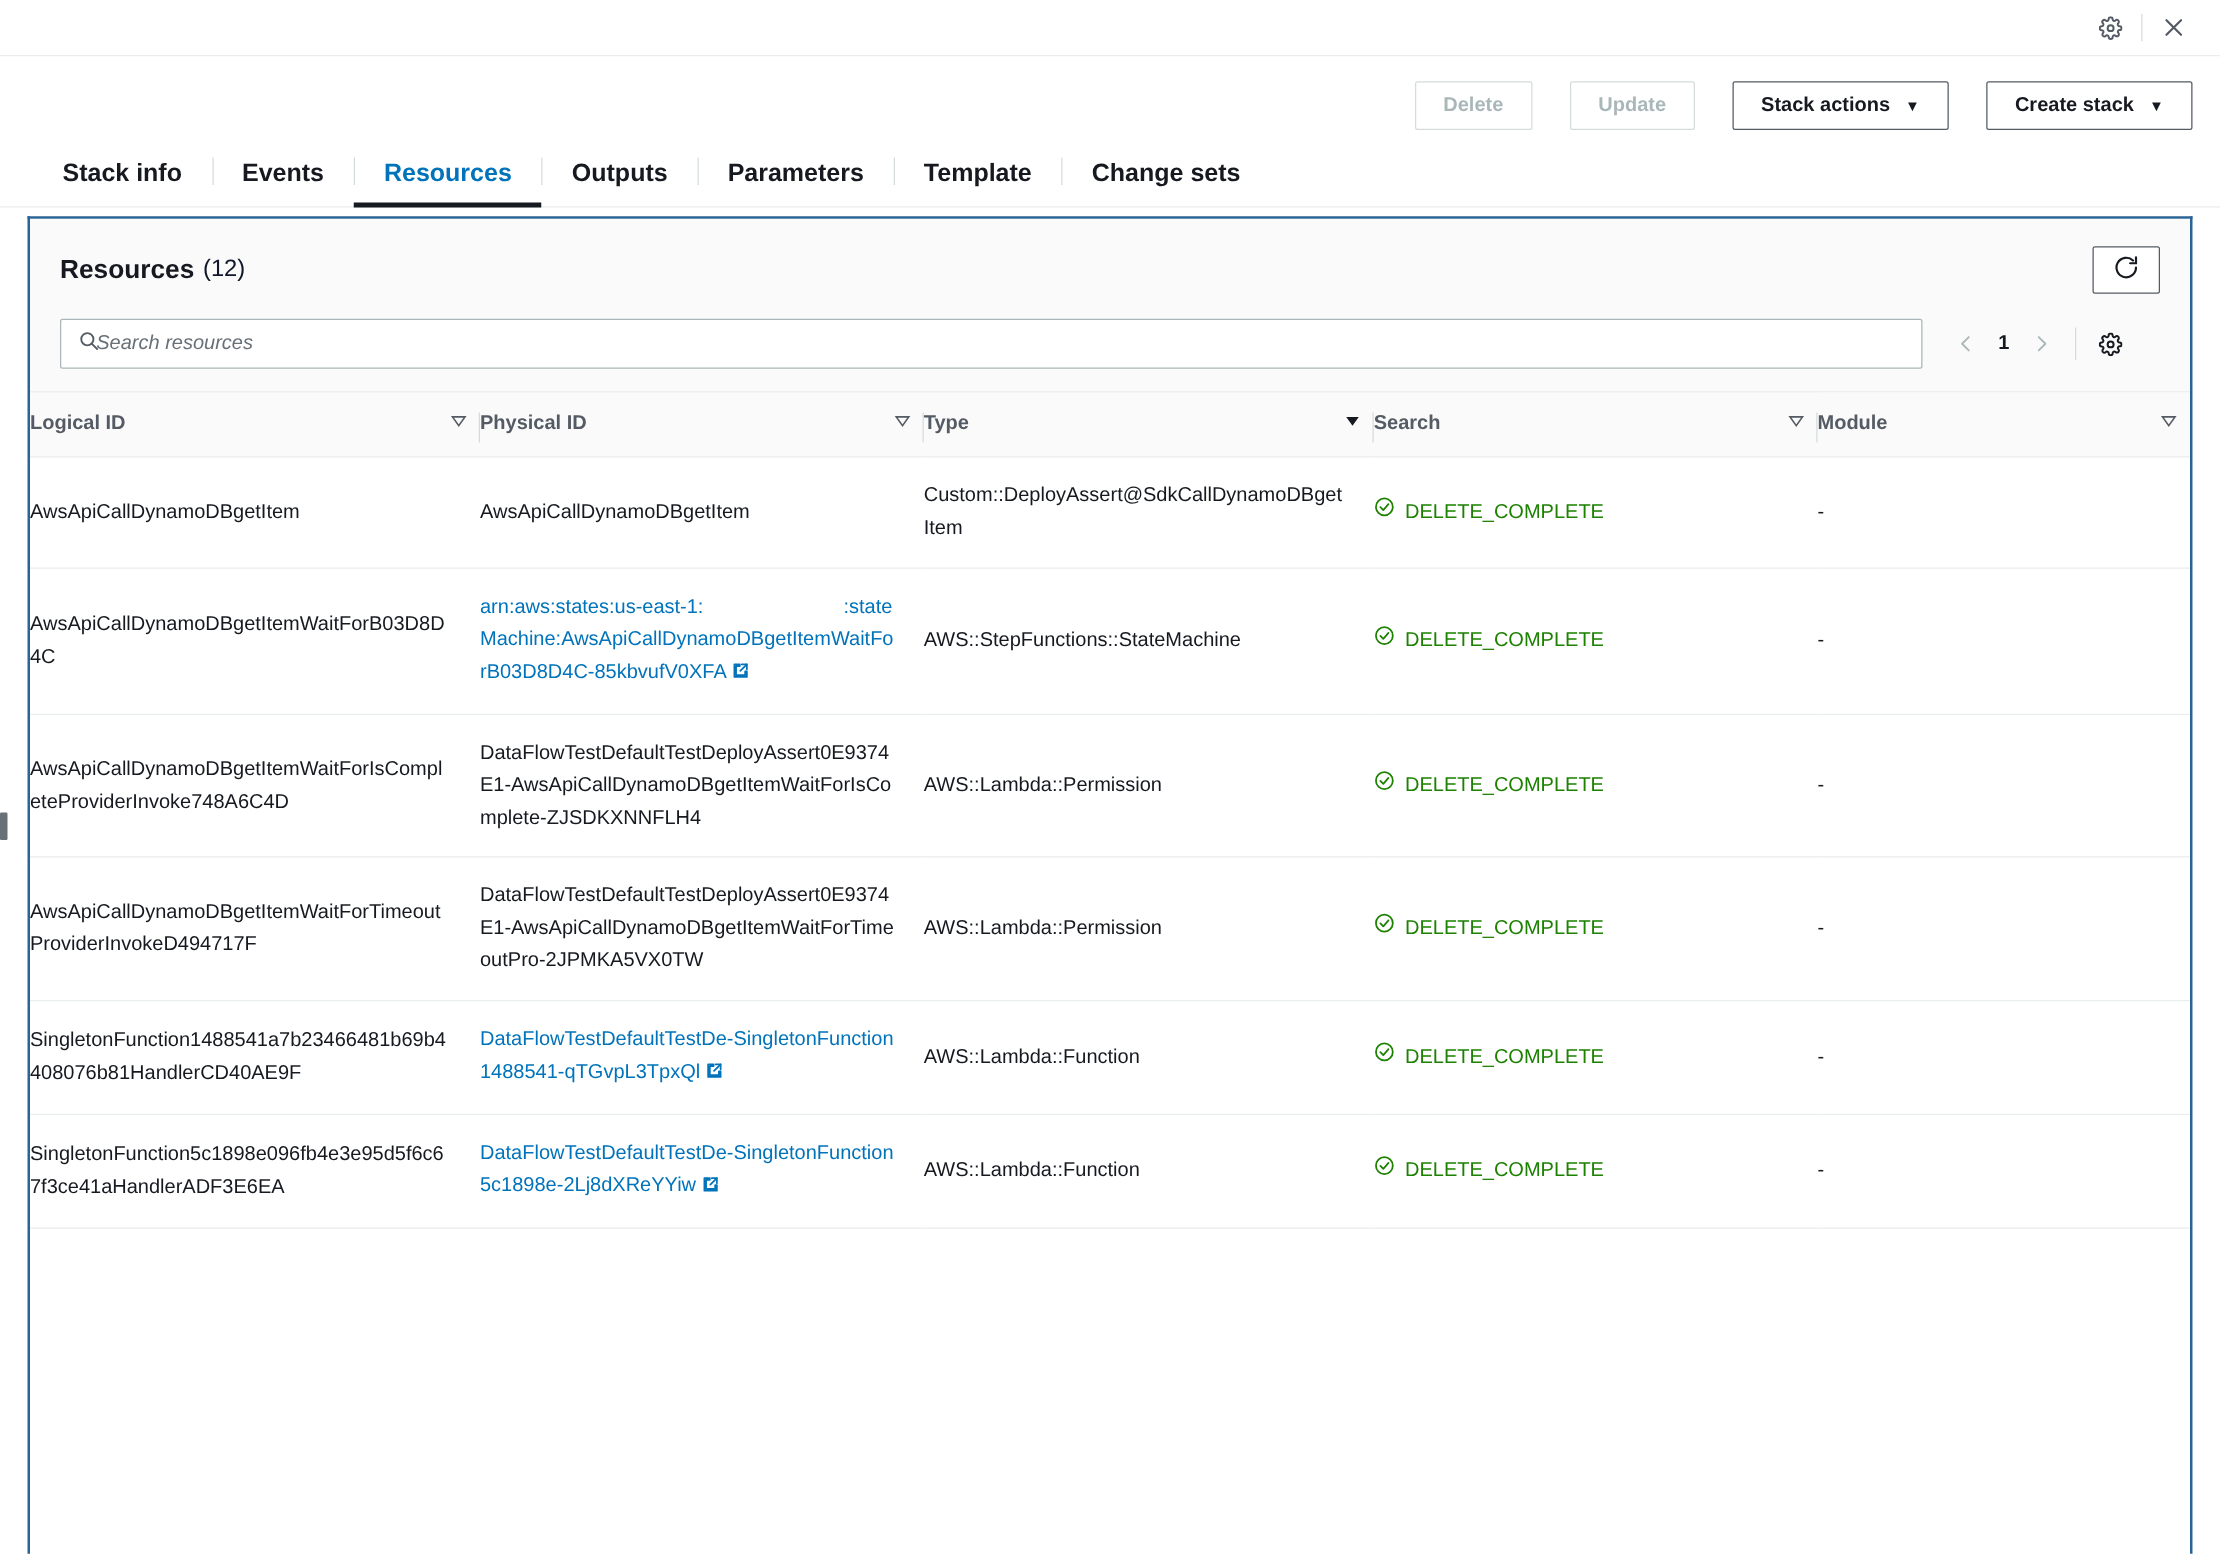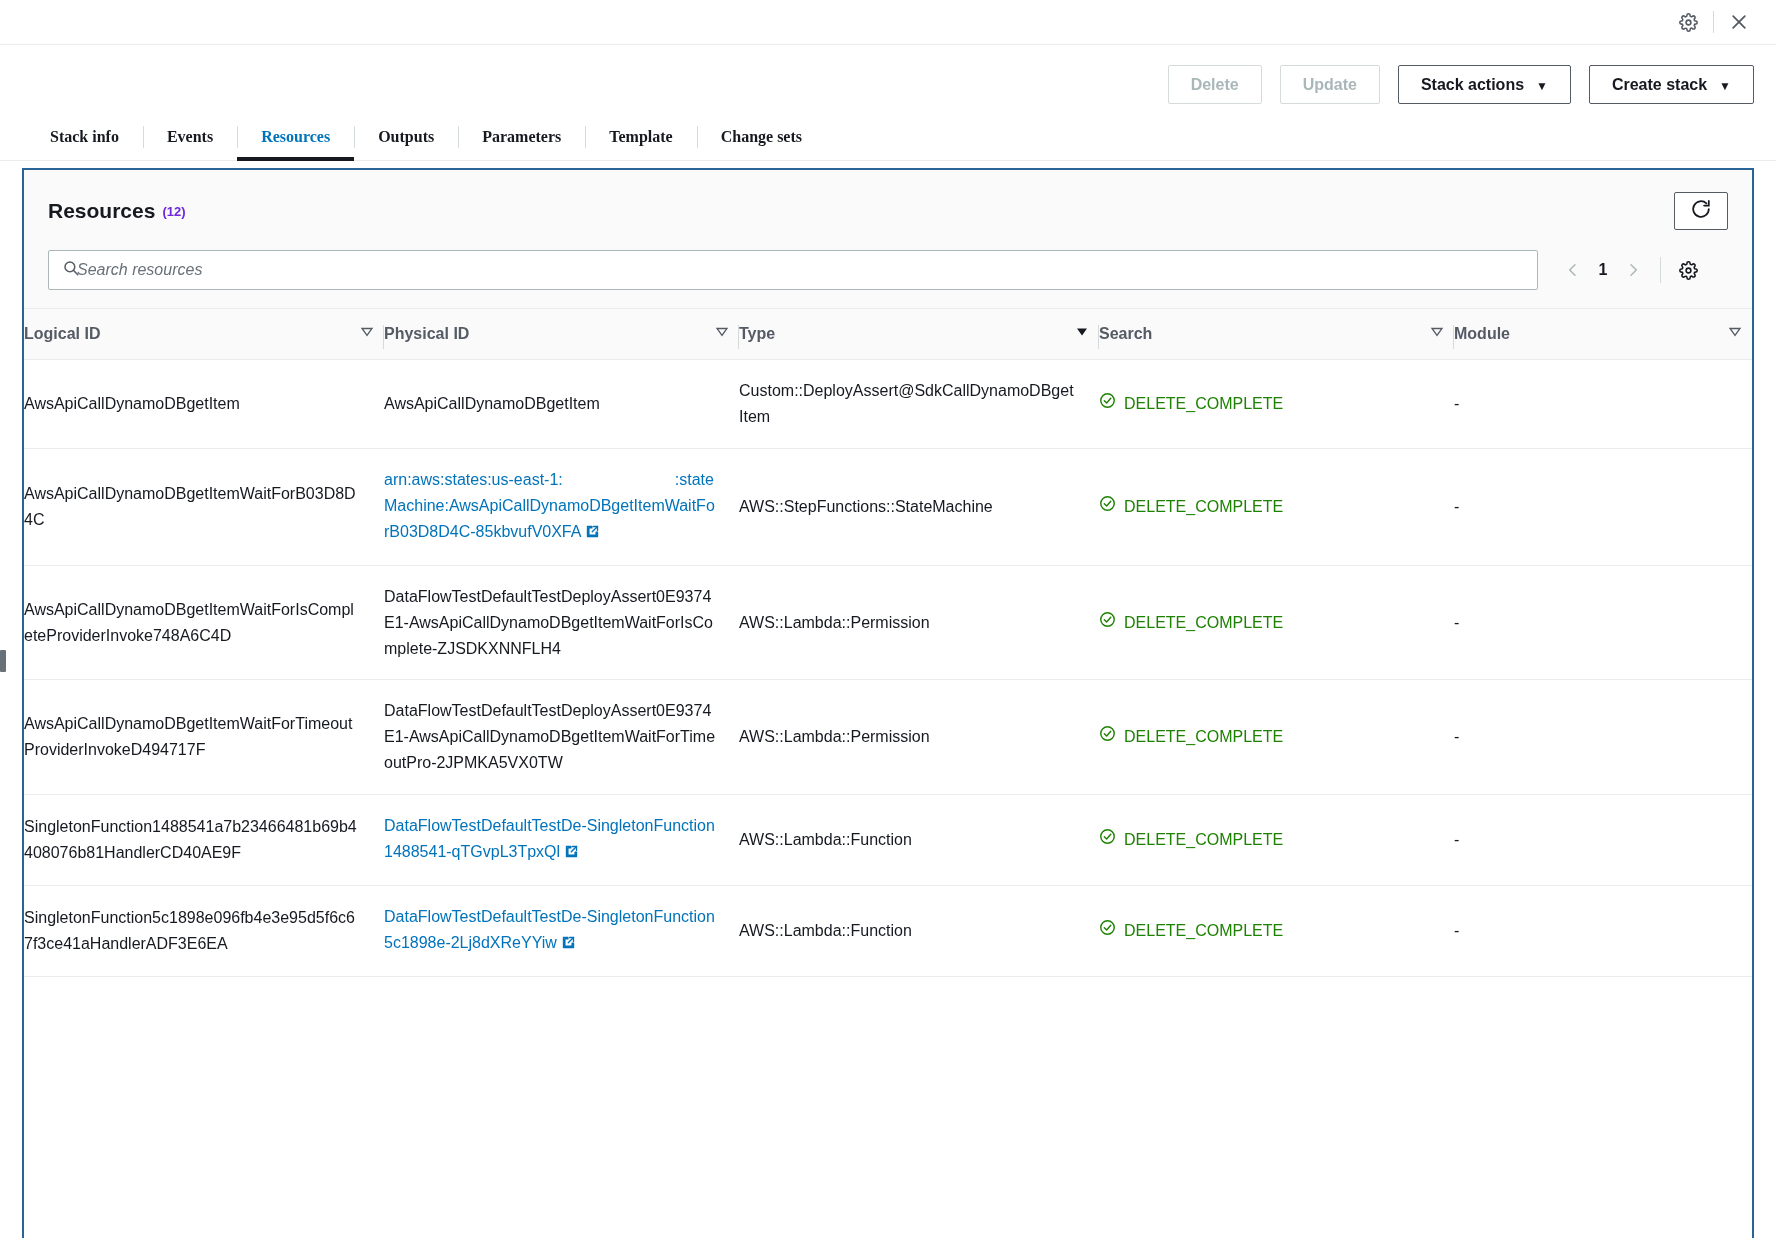--- a/index.html
+++ b/index.html
@@ -44,21 +44,21 @@
     width: 1px; height: 22px;
     background: #d5dbdb;
     margin: 0 8px;
   }
 
   
   .actions-row {
     display: flex;
     justify-content: flex-end;
     align-items: center;
-    gap: 18px;
+    gap: 30px;
     padding: 20px 22px 0 0;
   }
   .btn {
     font-family: "Liberation Sans", sans-serif;
     font-size: 16px;
     font-weight: bold;
     padding: 9px 22px;
     border-radius: 2px;
     background: #ffffff;
     border: 1px solid #545b64;
@@ -83,26 +83,25 @@
   .tabs {
     display: flex;
     align-items: stretch;
     padding: 16px 0 0 26px;
     border-bottom: 1px solid #eaeded;
     position: relative;
   }
   .tab {
     position: relative;
     padding: 8px 24px 14px 24px;
-    font-size: 16px;
+    font-size: 20px;
     font-weight: bold;
     color: #16191f;
     cursor: pointer;
     white-space: nowrap;
-    font-family: Liberation Serif, serif;
   }
   .tab + .tab::before {
     content: "";
     position: absolute;
     left: 0; top: 6px;
     width: 1px; height: 22px;
     background: #d5dbdb;
   }
   .tab.active { color: #0073bb; }
   .tab.active::after {
@@ -133,23 +132,23 @@
     display: flex;
     align-items: center;
     margin-bottom: 20px;
   }
   .panel-title {
     font-size: 21px;
     font-weight: bold;
     color: #16191f;
   }
   .panel-count {
-    font-size: 13px;
-    font-weight: bold;
-    color: #6d28d9;
+    font-size: 19px;
+    font-weight: normal;
+    color: #0f172a;
     margin-left: 7px;
   }
   .refresh-btn {
     margin-left: auto;
     width: 54px; height: 38px;
     border: 1px solid #545b64;
     border-radius: 2px;
     background: #ffffff;
     display: flex; align-items: center; justify-content: center;
     cursor: pointer;

